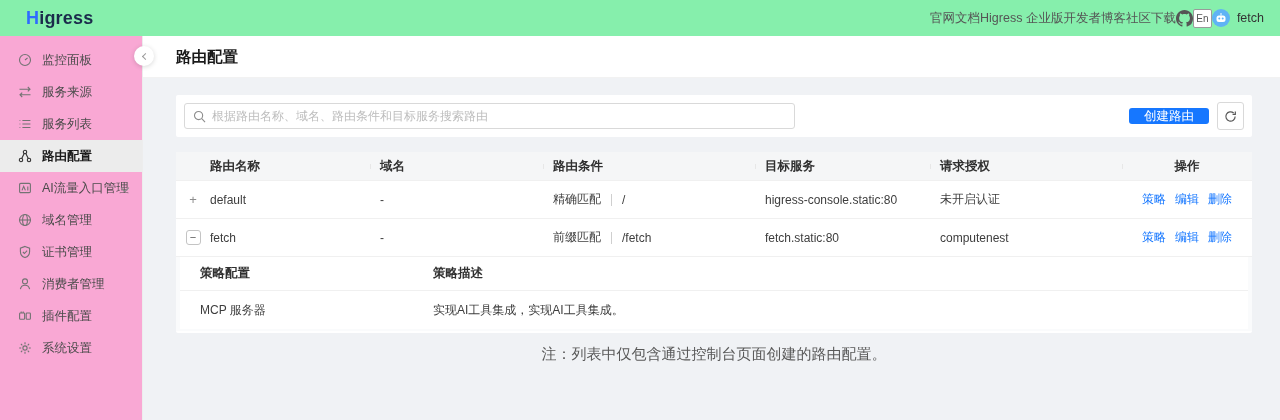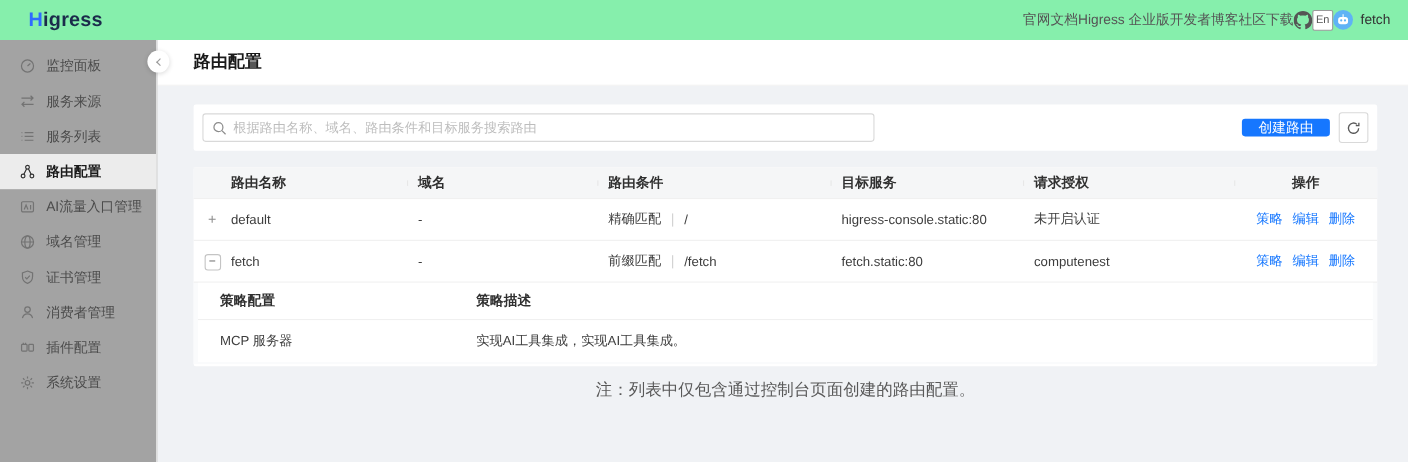--- a/index.html
+++ b/index.html
@@ -31,21 +31,21 @@
   .user { display: flex; align-items: center; gap: 7px; }
   .avatar {
     width: 18px; height: 18px; border-radius: 50%; background: #5fb3f5;
     display: inline-flex; align-items: center; justify-content: center;
   }
   .user-name { color: #333; font-size: 12.5px; }
 
   
   .sidebar {
     position: fixed; top: 36px; left: 0; bottom: 0; width: 143px;
-    background: #a3a3a3; border-right: 1px solid #ededed; z-index: 20; padding-top: 8px;
+    background: #f9a8d4; border-right: 1px solid #ededed; z-index: 20; padding-top: 8px;
   }
   .side-item {
     height: 32px; display: flex; align-items: center; gap: 10px;
     padding-left: 18px; color: #4b4b4b; font-size: 12.5px; cursor: pointer;
     position: relative;
   }
   .side-item .sicon { width: 14px; height: 14px; color: #737373; flex: 0 0 14px; display: inline-flex; }
   .side-item.active { background: #ececec; color: #1a1a1a; font-weight: 700; }
   .side-item.active .sicon { color: #333; }
   .caret {

